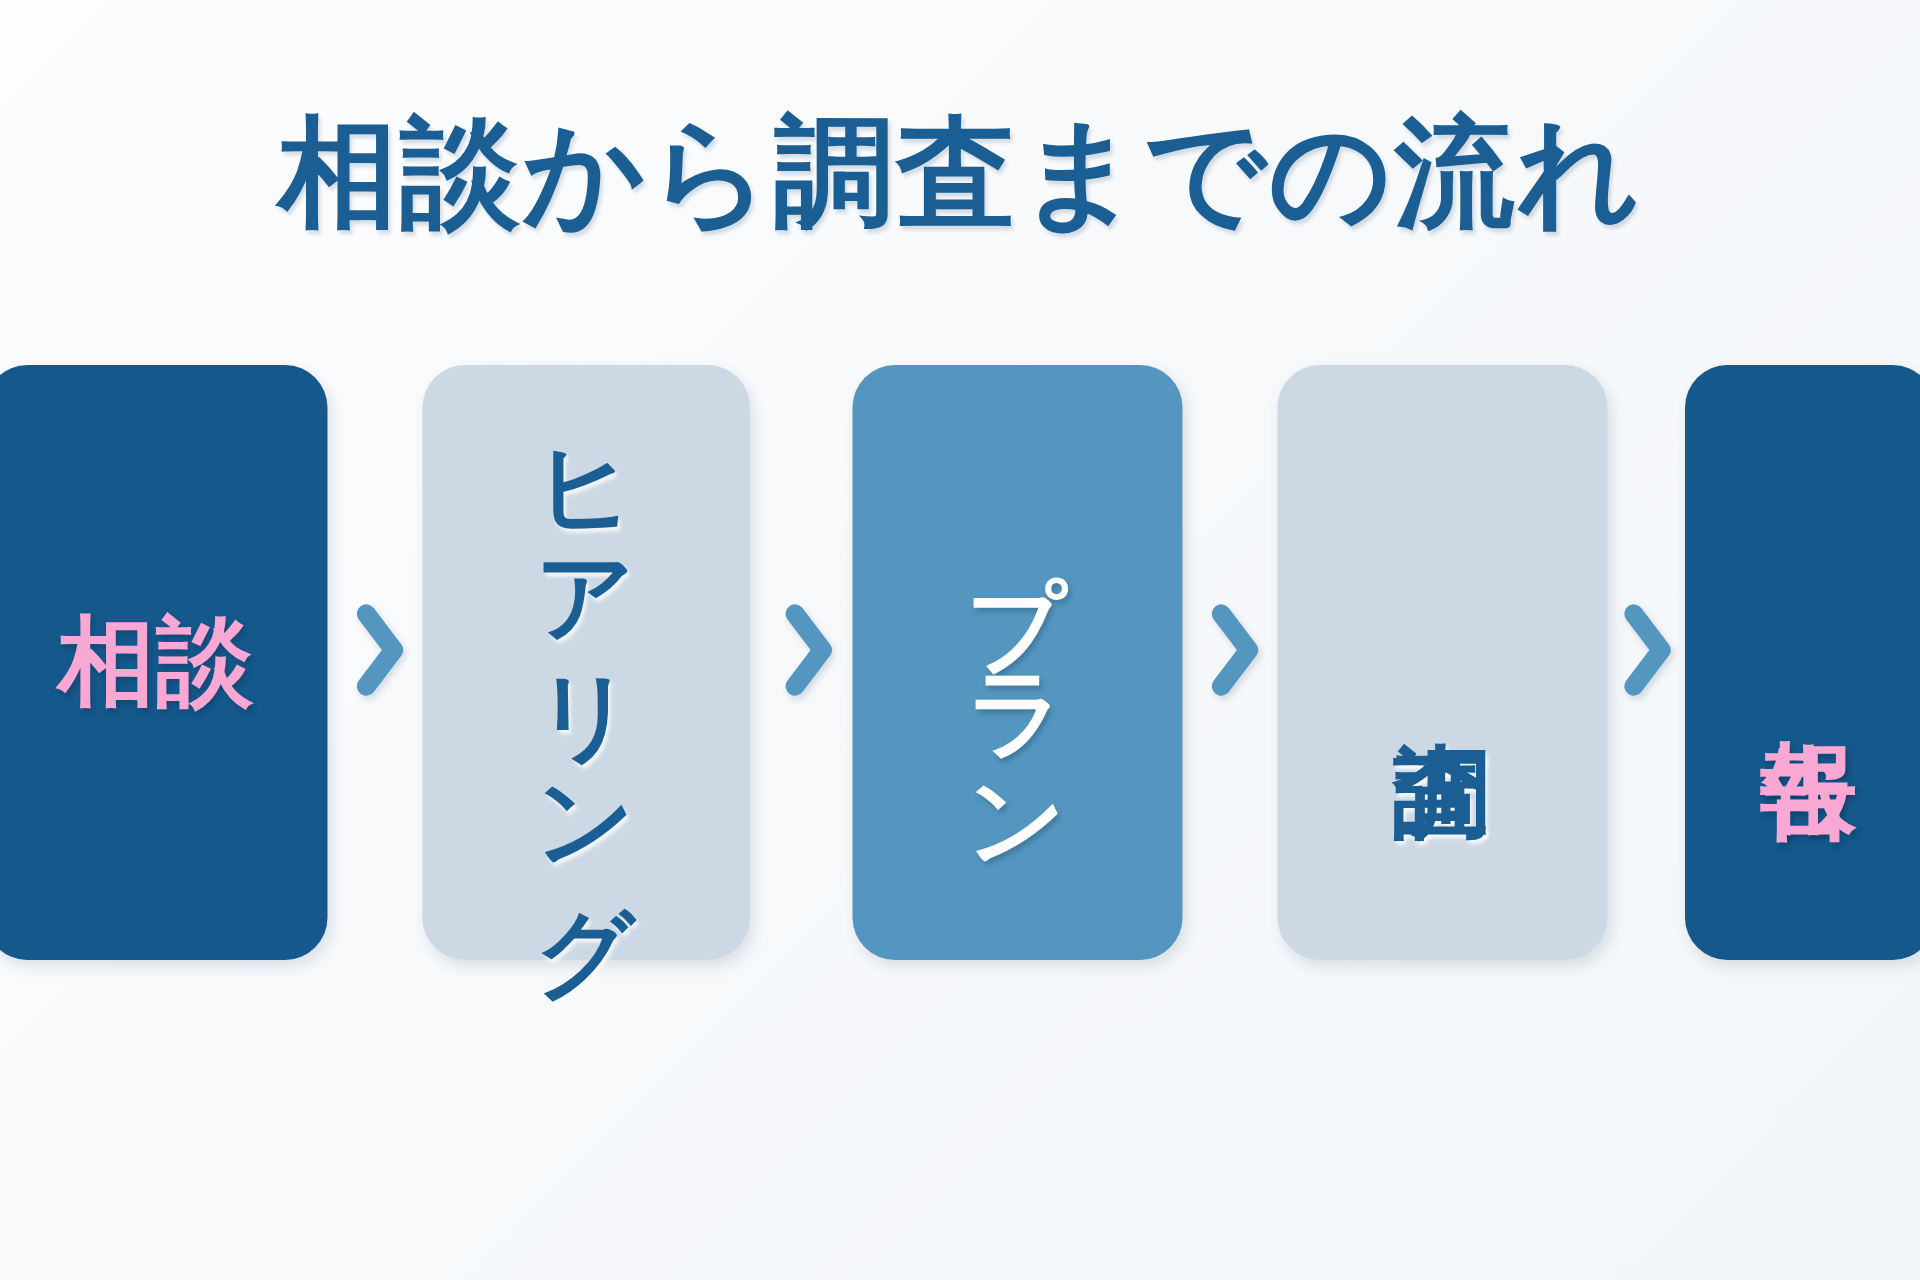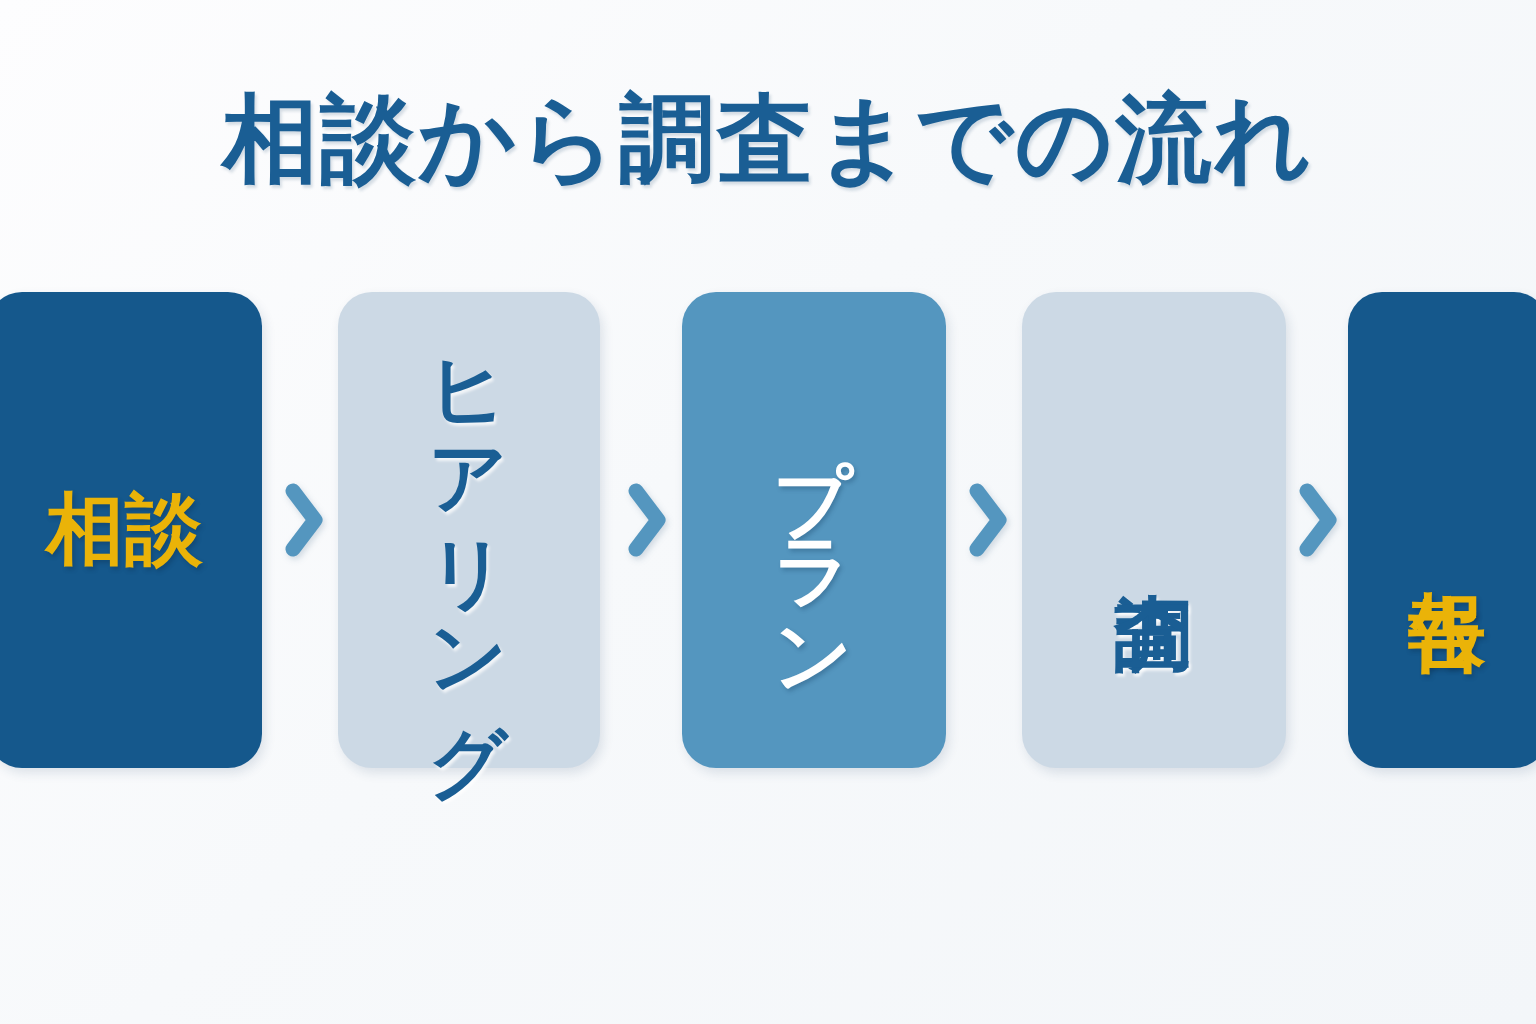--- a/index.html
+++ b/index.html
@@ -69,21 +69,21 @@
   
   .tone-dark   { background: #15588c; }
   .tone-mid    { background: #5496bf; }
   .tone-light  { background: #ccd9e5; }
 
   .label {
     font-weight: 700;
     letter-spacing: 1px;
     text-align: center;
   }
-  .label.on-dark  { color: #eab308; text-shadow: 2px 3px 4px rgba(10, 40, 70, 0.30); }
+  .label.on-dark  { color: #f9a8d4; text-shadow: 2px 3px 4px rgba(10, 40, 70, 0.30); }
   .label.on-mid   { color: #ffffff; text-shadow: 2px 3px 4px rgba(20, 60, 95, 0.30); }
   .label.on-light { color: #1a5e94; text-shadow: 2px 3px 3px rgba(255,255,255,0.75); }
 
   .label.horizontal {
     writing-mode: horizontal-tb;
     font-size: 78px;
     line-height: 1.05;
   }
   .label.vertical {
     writing-mode: vertical-rl;

